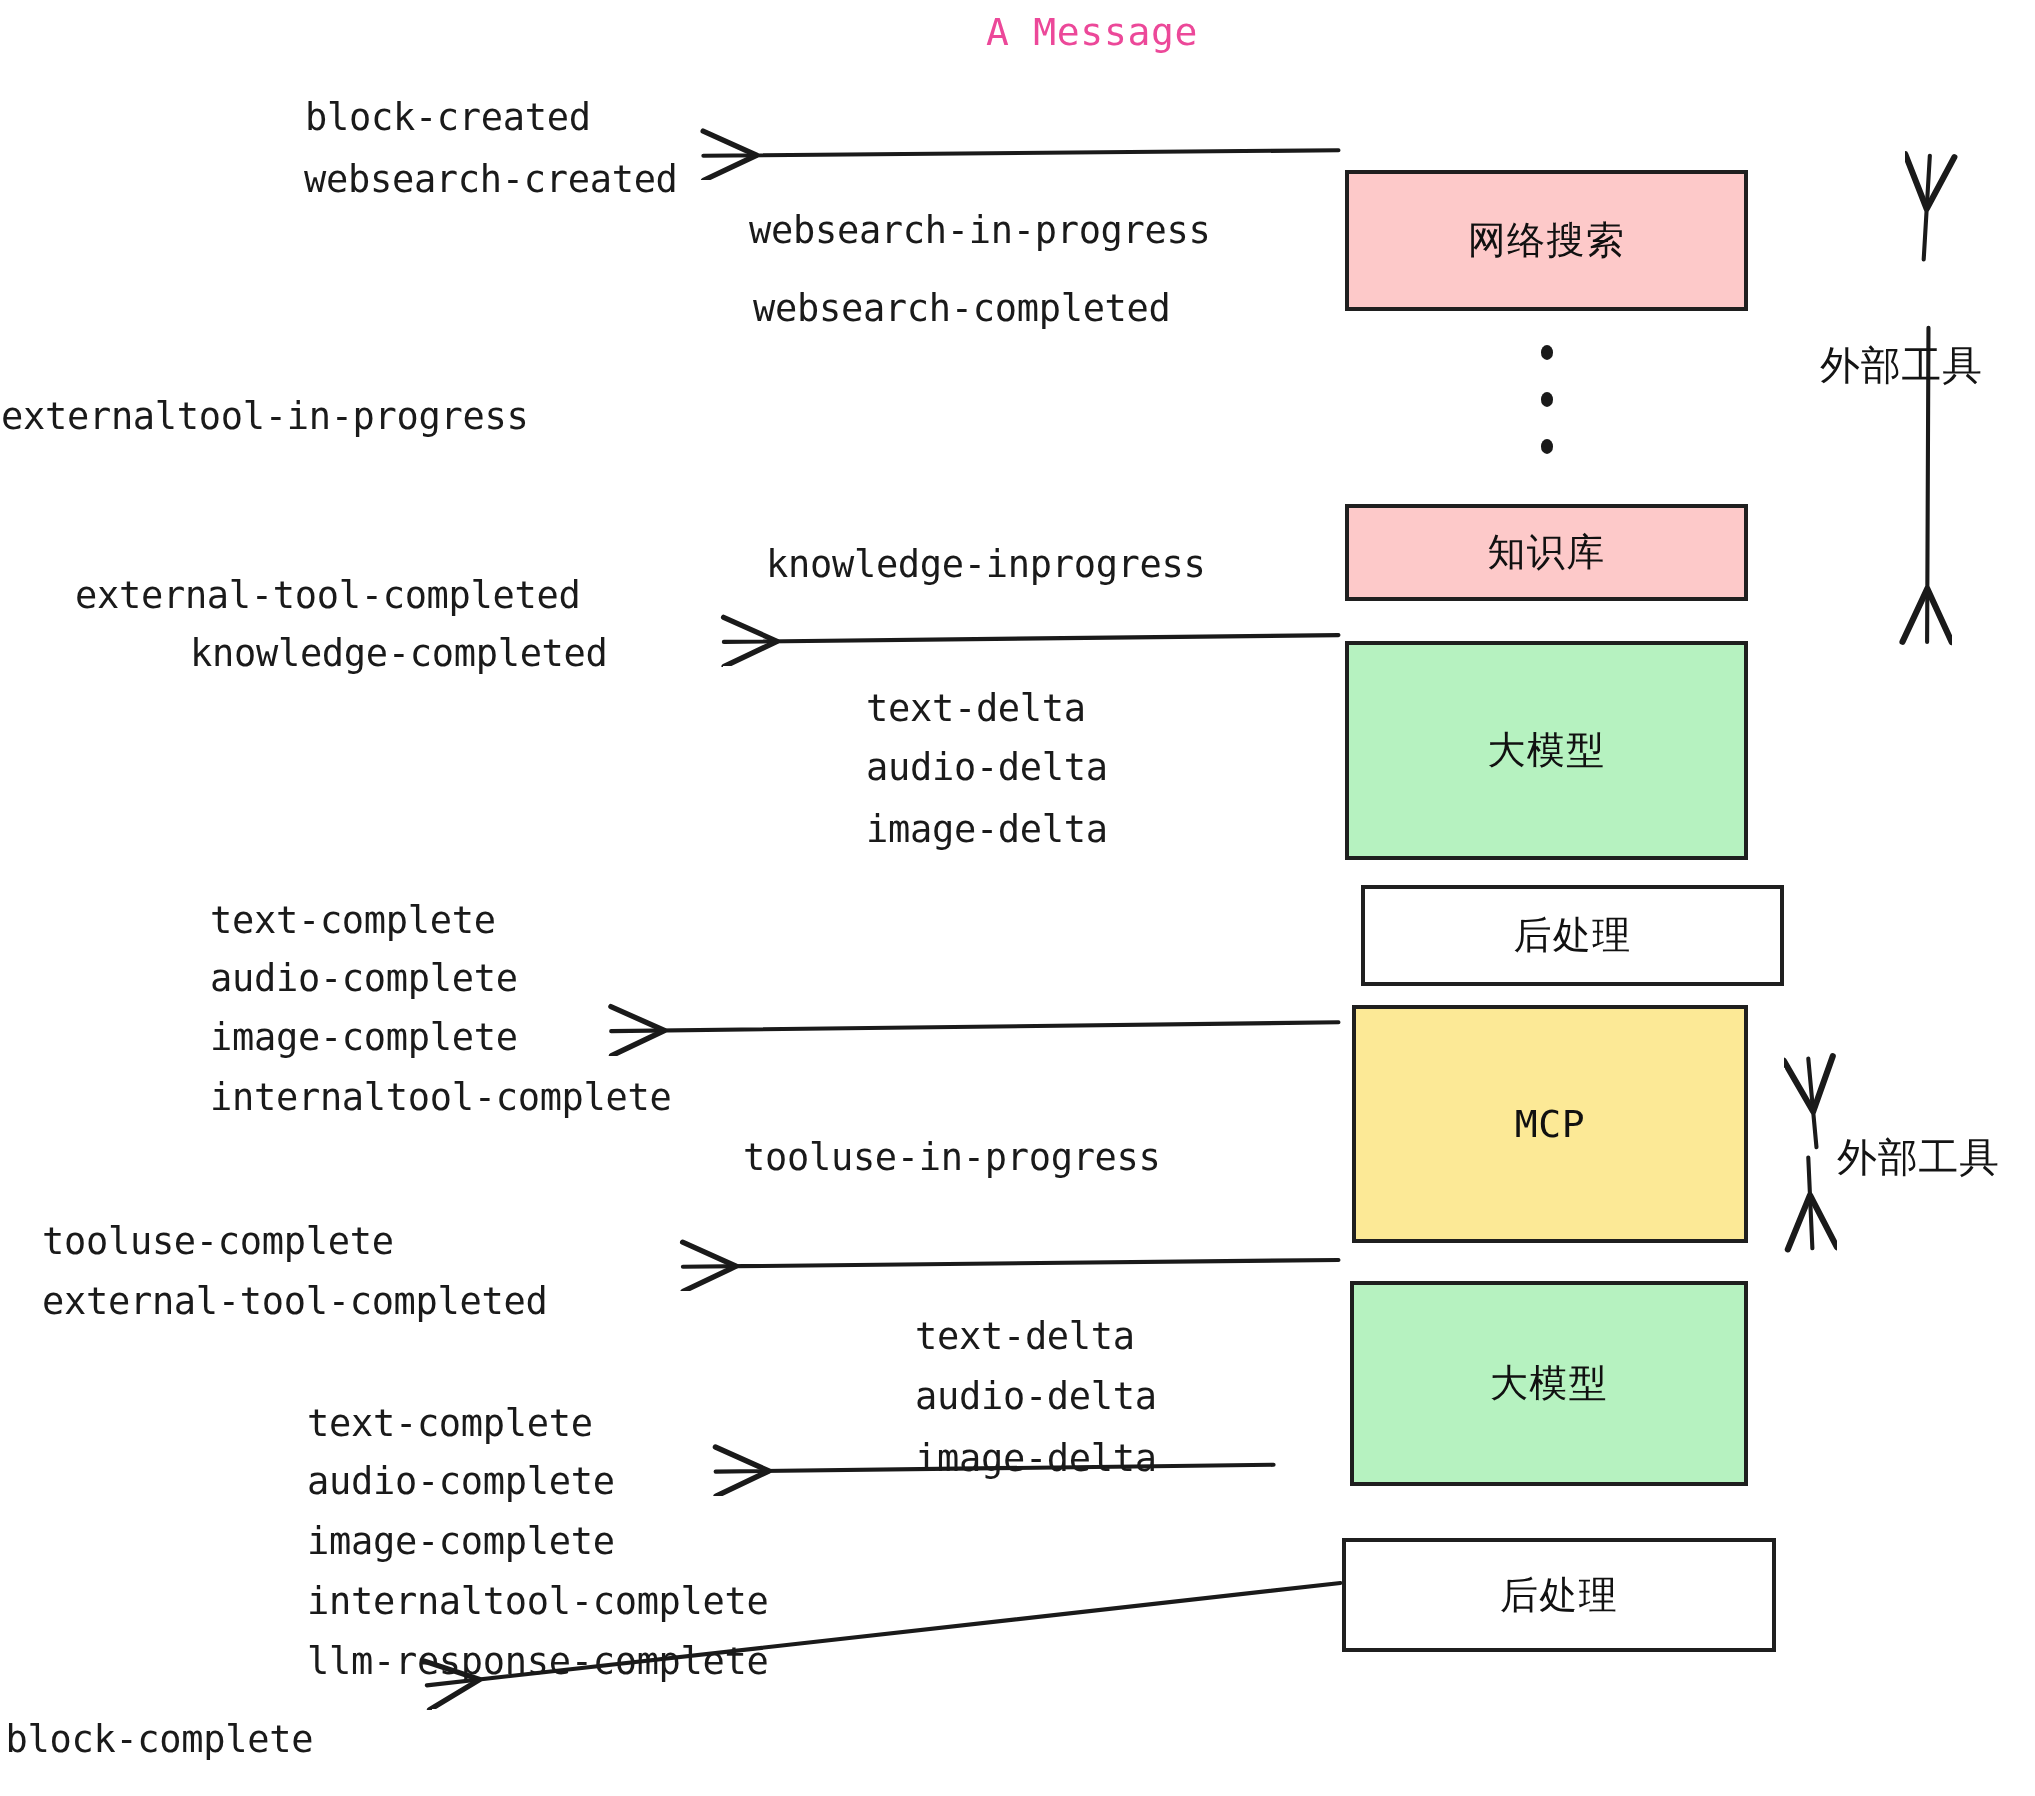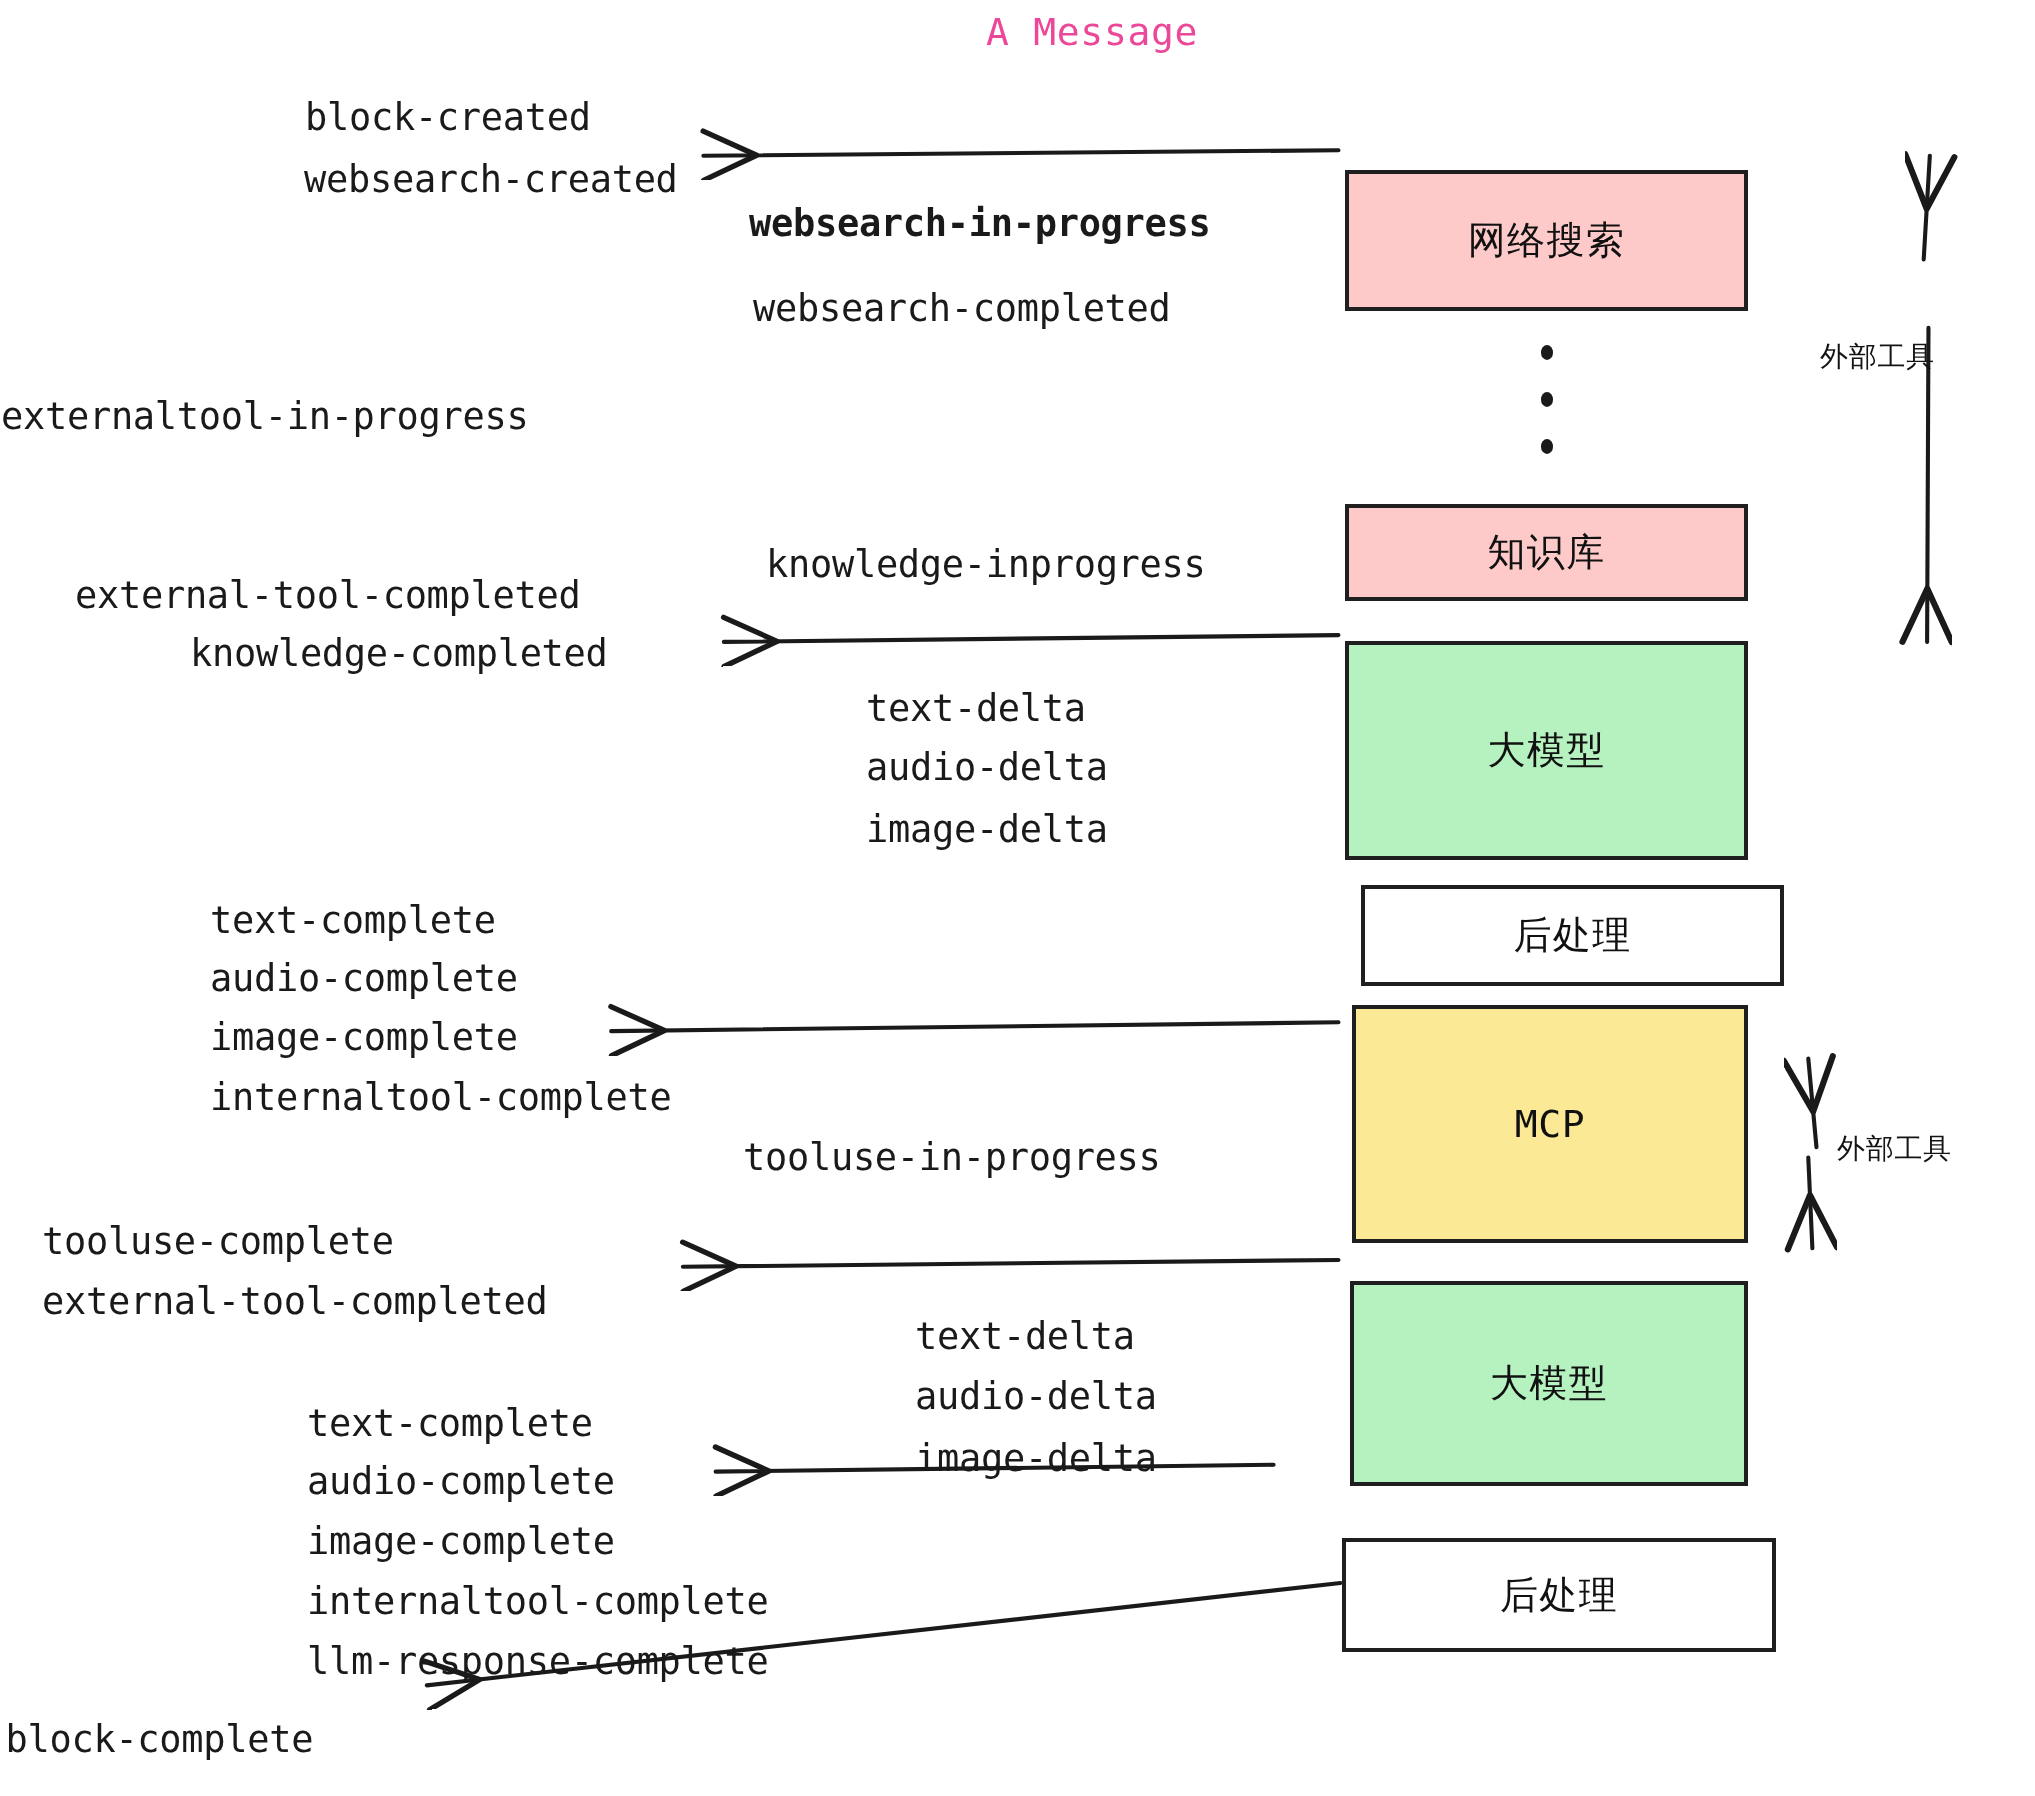--- a/index.html
+++ b/index.html
@@ -49,21 +49,21 @@
   }
   .node-label-latin {
     font-family: "DejaVu Sans Mono", "Liberation Mono", monospace;
     font-size: 38px;
     letter-spacing: 0.7px;
     white-space: nowrap;
   }
   .side-label {
     position: absolute;
     font-family: "DejaVu Sans", "Liberation Sans", sans-serif;
-    font-size: 28px;
+    font-size: 40px;
     color: #141414;
     white-space: nowrap;
     letter-spacing: 0.7px;
   }
   .dots {
     position: absolute;
     display: flex;
     flex-direction: column;
     align-items: center;
     justify-content: space-between;
@@ -171,21 +171,21 @@
   </div>
 
   <div class="side-label" style="left:1820px; top:338px;">外部工具</div>
 
   <div class="side-label" style="left:1837px; top:1130px;">外部工具</div>
 
   <div class="evt" style="left:305px; top:99px;">block-created</div>
 
   <div class="evt" style="left:304px; top:161px;">websearch-created</div>
 
-  <div class="evt" style="left:749px; top:205px;font-weight:bold;">websearch-in-progress</div>
+  <div class="evt" style="left:749px; top:212px;">websearch-in-progress</div>
 
   <div class="evt" style="left:753px; top:290px;">websearch-completed</div>
 
   <div class="evt" style="left:1px; top:398px;">externaltool-in-progress</div>
 
   <div class="evt" style="left:766px; top:546px;">knowledge-inprogress</div>
 
   <div class="evt" style="left:75px; top:577px;">external-tool-completed</div>
 
   <div class="evt" style="left:190px; top:635px;">knowledge-completed</div>

